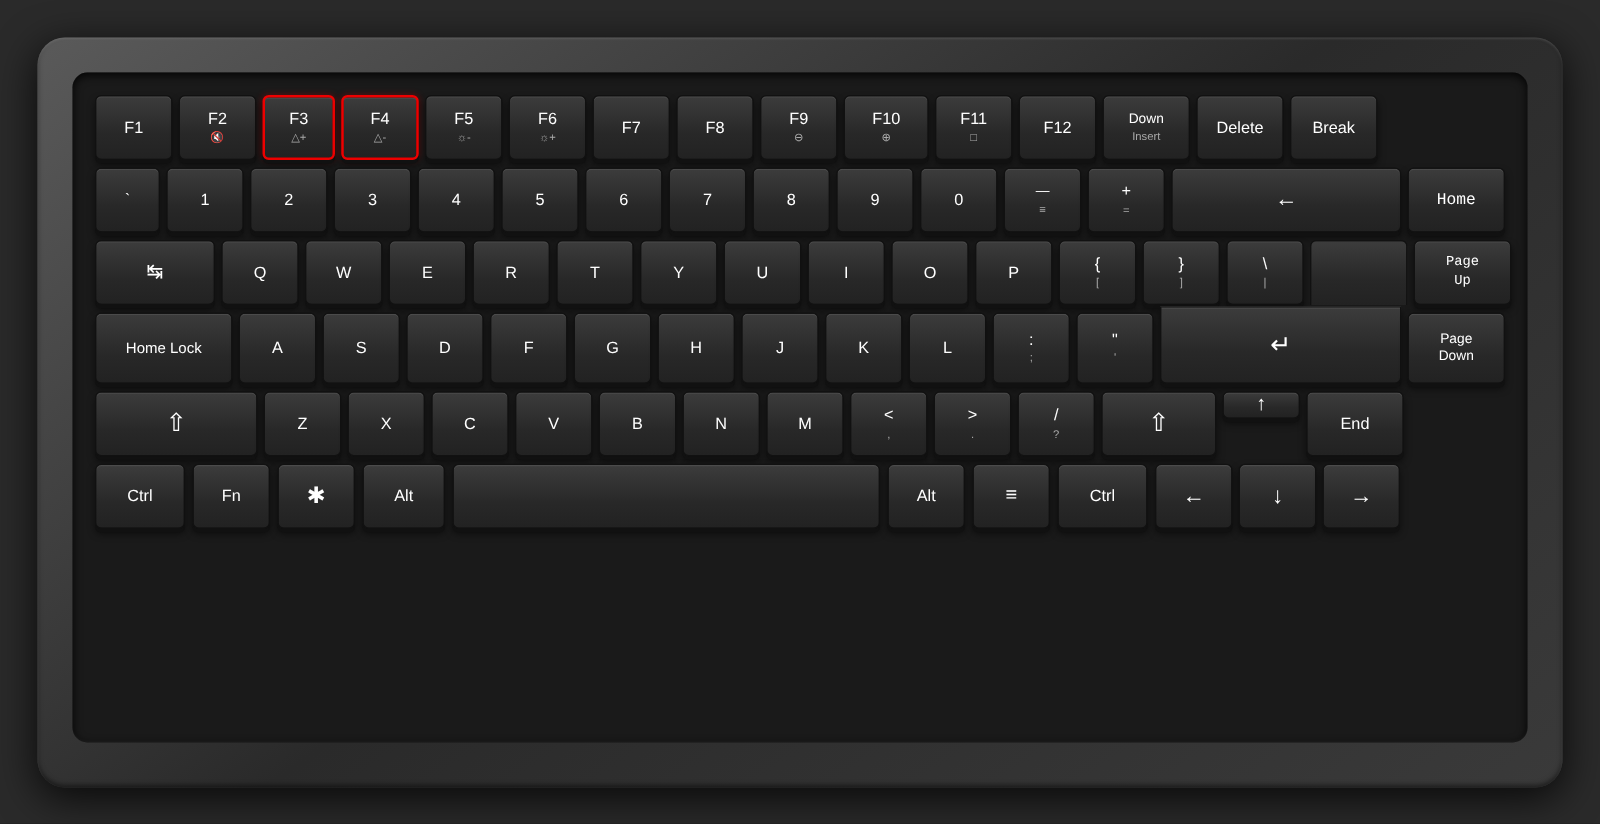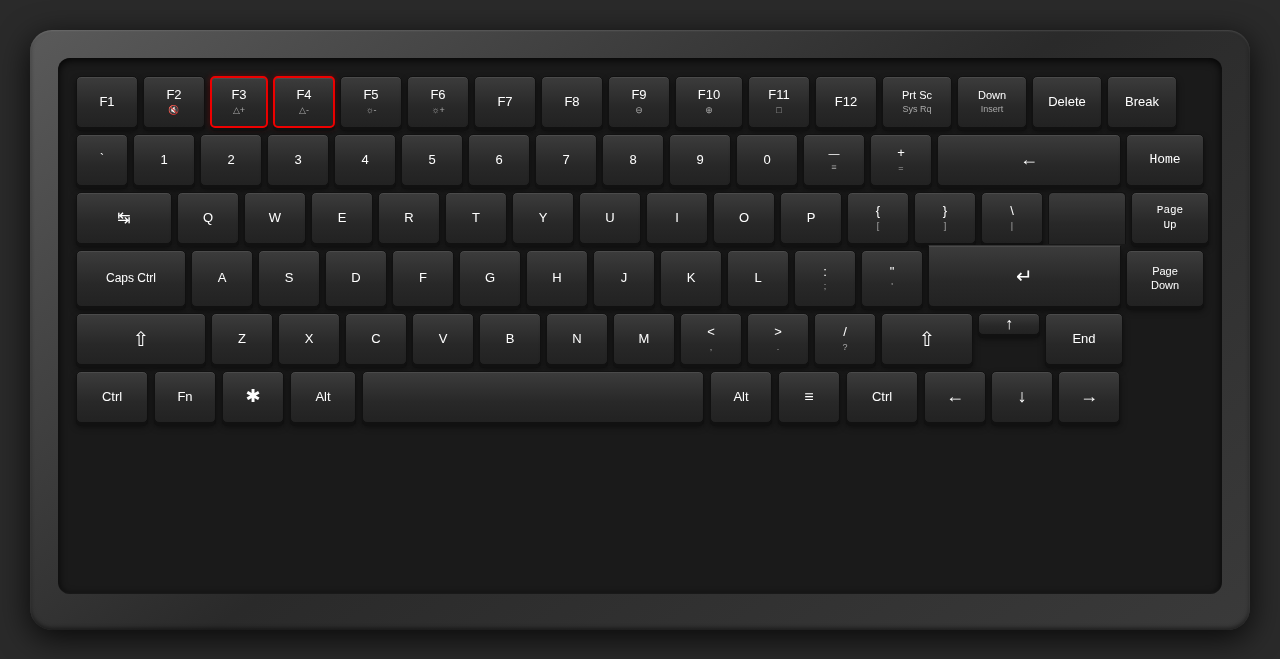--- a/index.html
+++ b/index.html
@@ -121,24 +121,20 @@
         <span class="sub-label">⊕</span>
       </div>
       <div class="key" style="width:62px">
         <span>F11</span>
         <span class="sub-label">□</span>
       </div>
       <div class="key" style="width:62px">
           <span>F12</span>
         </div>
       <div class="key" style="width:70px">
-        <span style="font-size:11px">Prt Sc</span>
-        <span class="sub-label">Sys Rq</span>
-      </div>
-      <div class="key" style="width:70px">
         <span style="font-size:11px">Down</span>
         <span class="sub-label">Insert</span>
       </div>
       <div class="key" style="width:70px">
           <span>Delete</span>
         </div>
       <div class="key" style="width:70px">
           <span>Break</span>
         </div>
     </div>
@@ -241,21 +237,21 @@
       </div>
 
       <div class="key" style="width:78px;border-radius:5px 5px 0 0;border-bottom:none;box-shadow:none;margin-bottom:0;position:relative;z-index:2"></div>
       <div class="key nav-single">
         <span style="font-size:11px;text-align:center;line-height:1.3">Page<br>Up</span>
       </div>
     </div>
 
     <div style="display:flex;gap:5px;height:57px">
       <div class="key" style="width:110px;height:57px">
-        <span style="font-size:12px">Caps Ctrl</span>
+        <span style="font-size:12px">Home Lock</span>
       </div>
       <div class="key" style="width:62px;height:57px">
           <span>A</span>
         </div>
       <div class="key" style="width:62px;height:57px">
           <span>S</span>
         </div>
       <div class="key" style="width:62px;height:57px">
           <span>D</span>
         </div>

